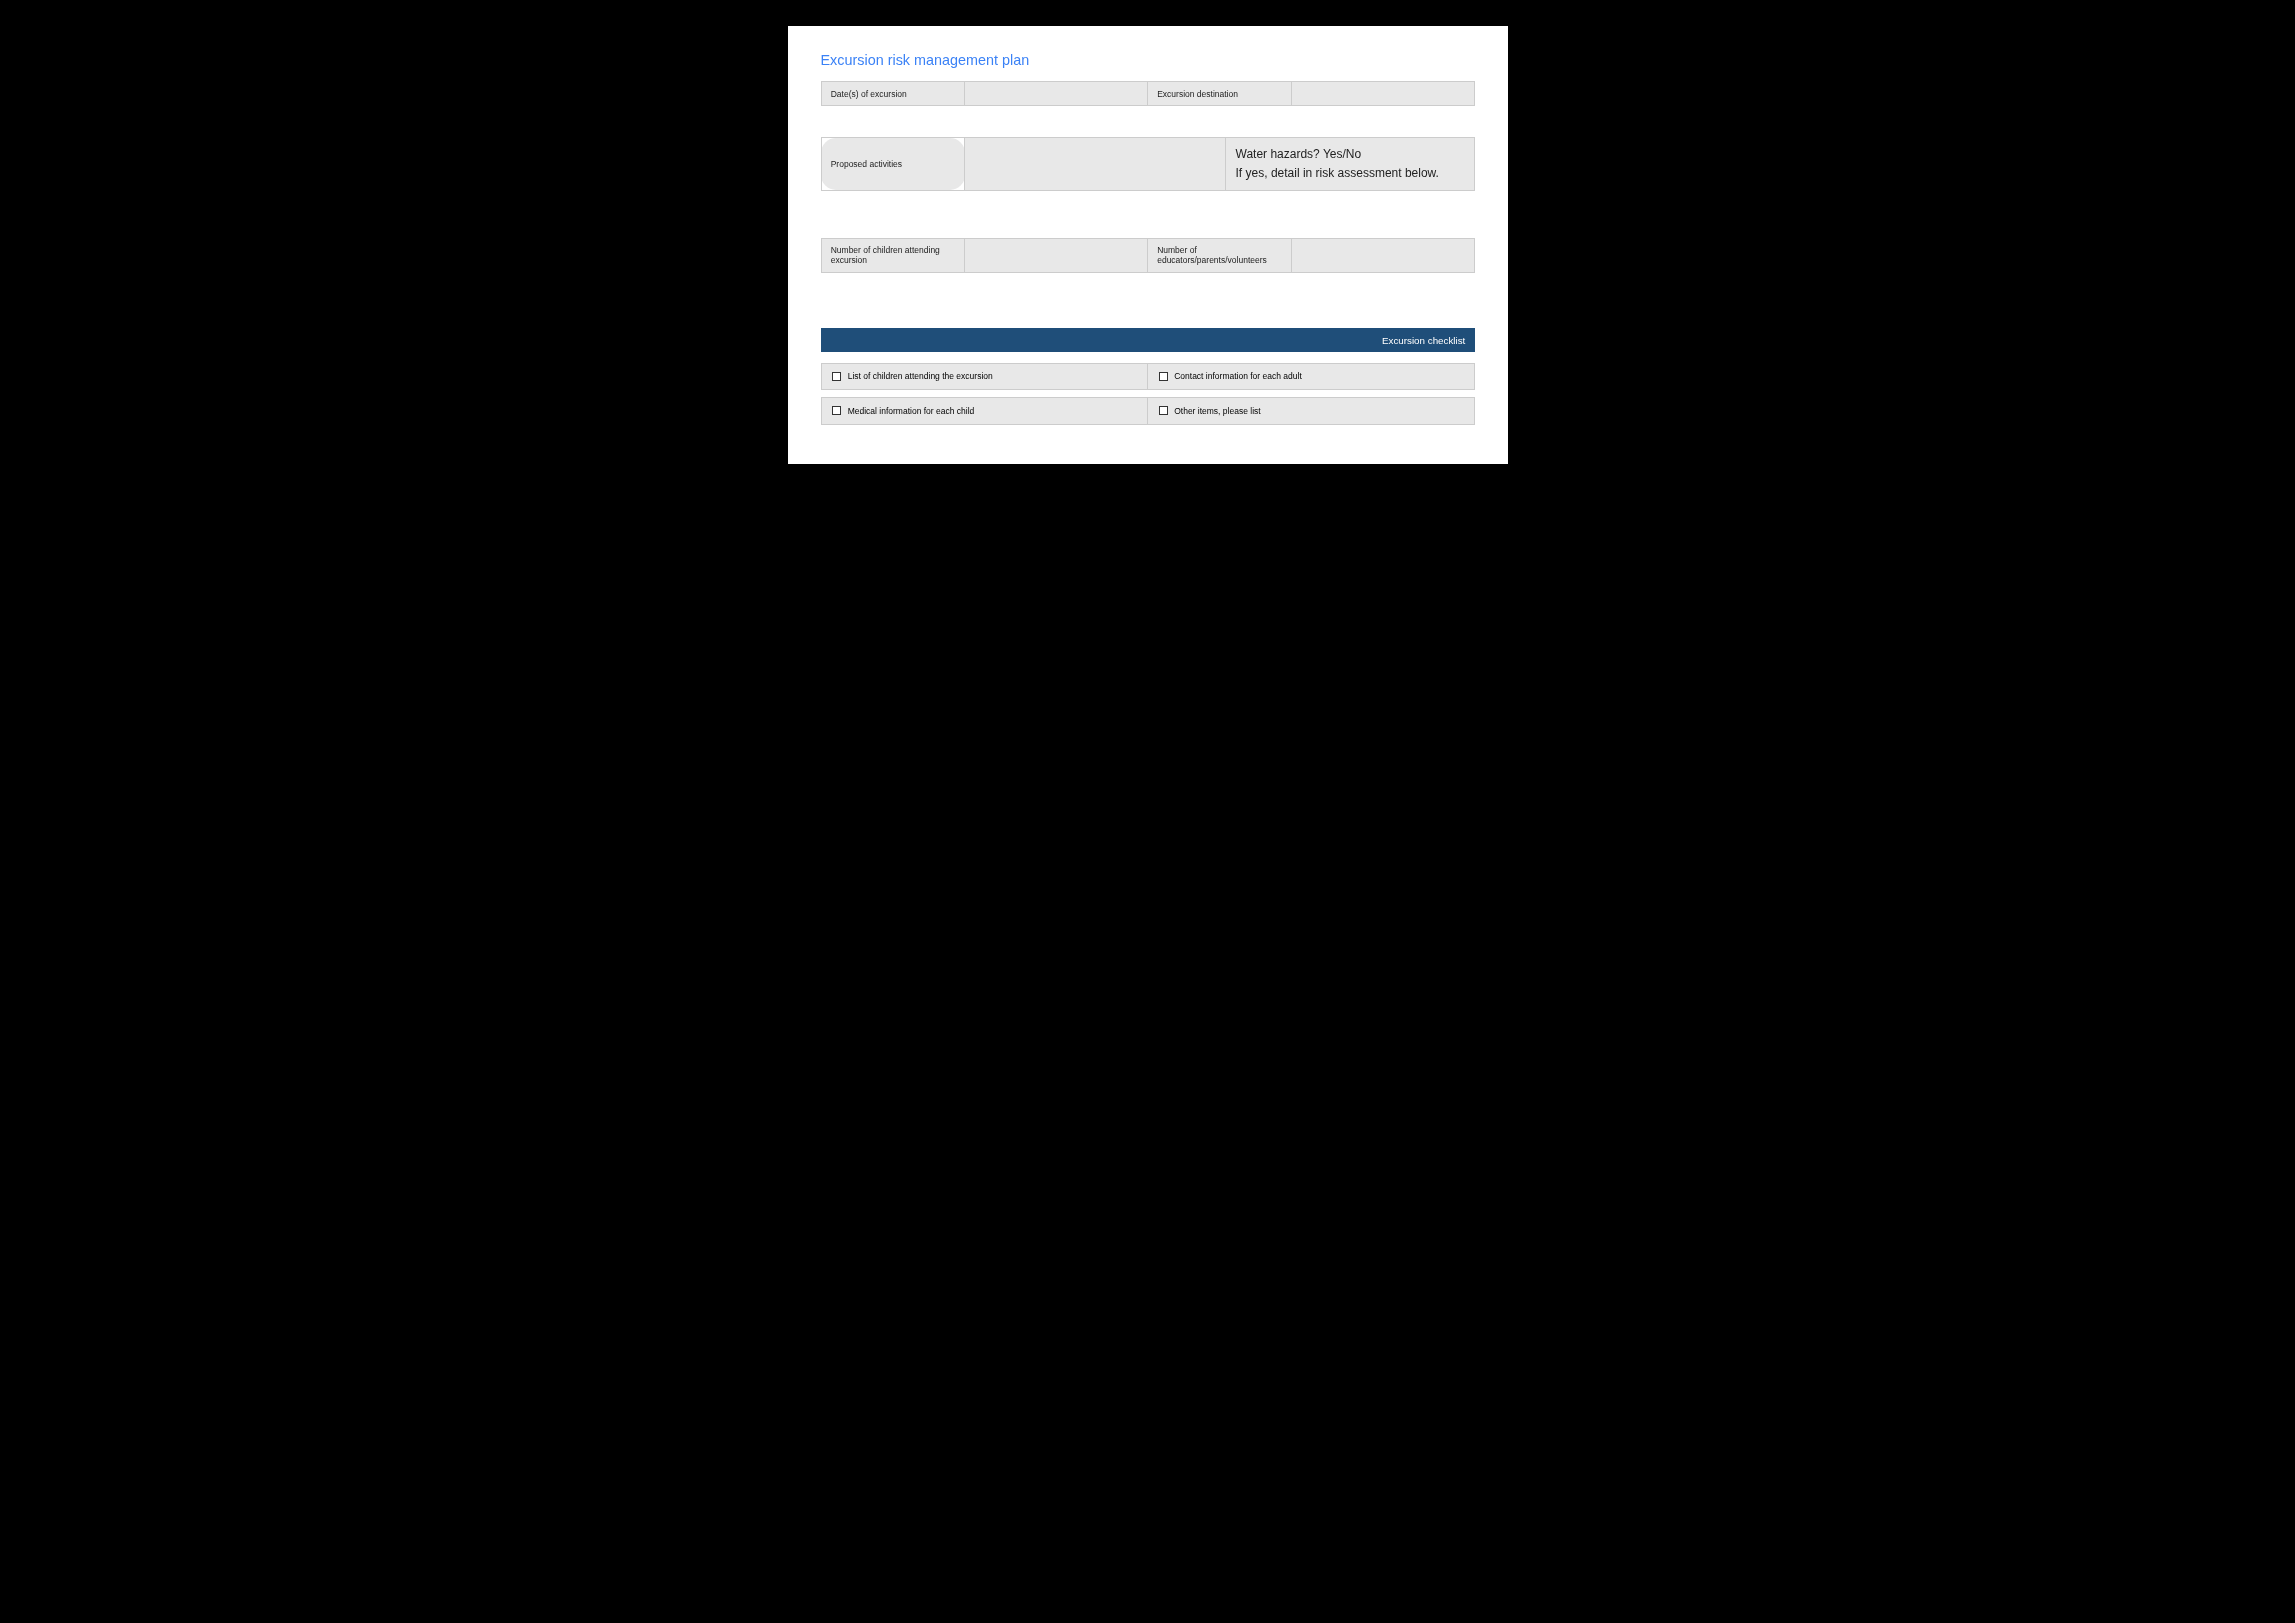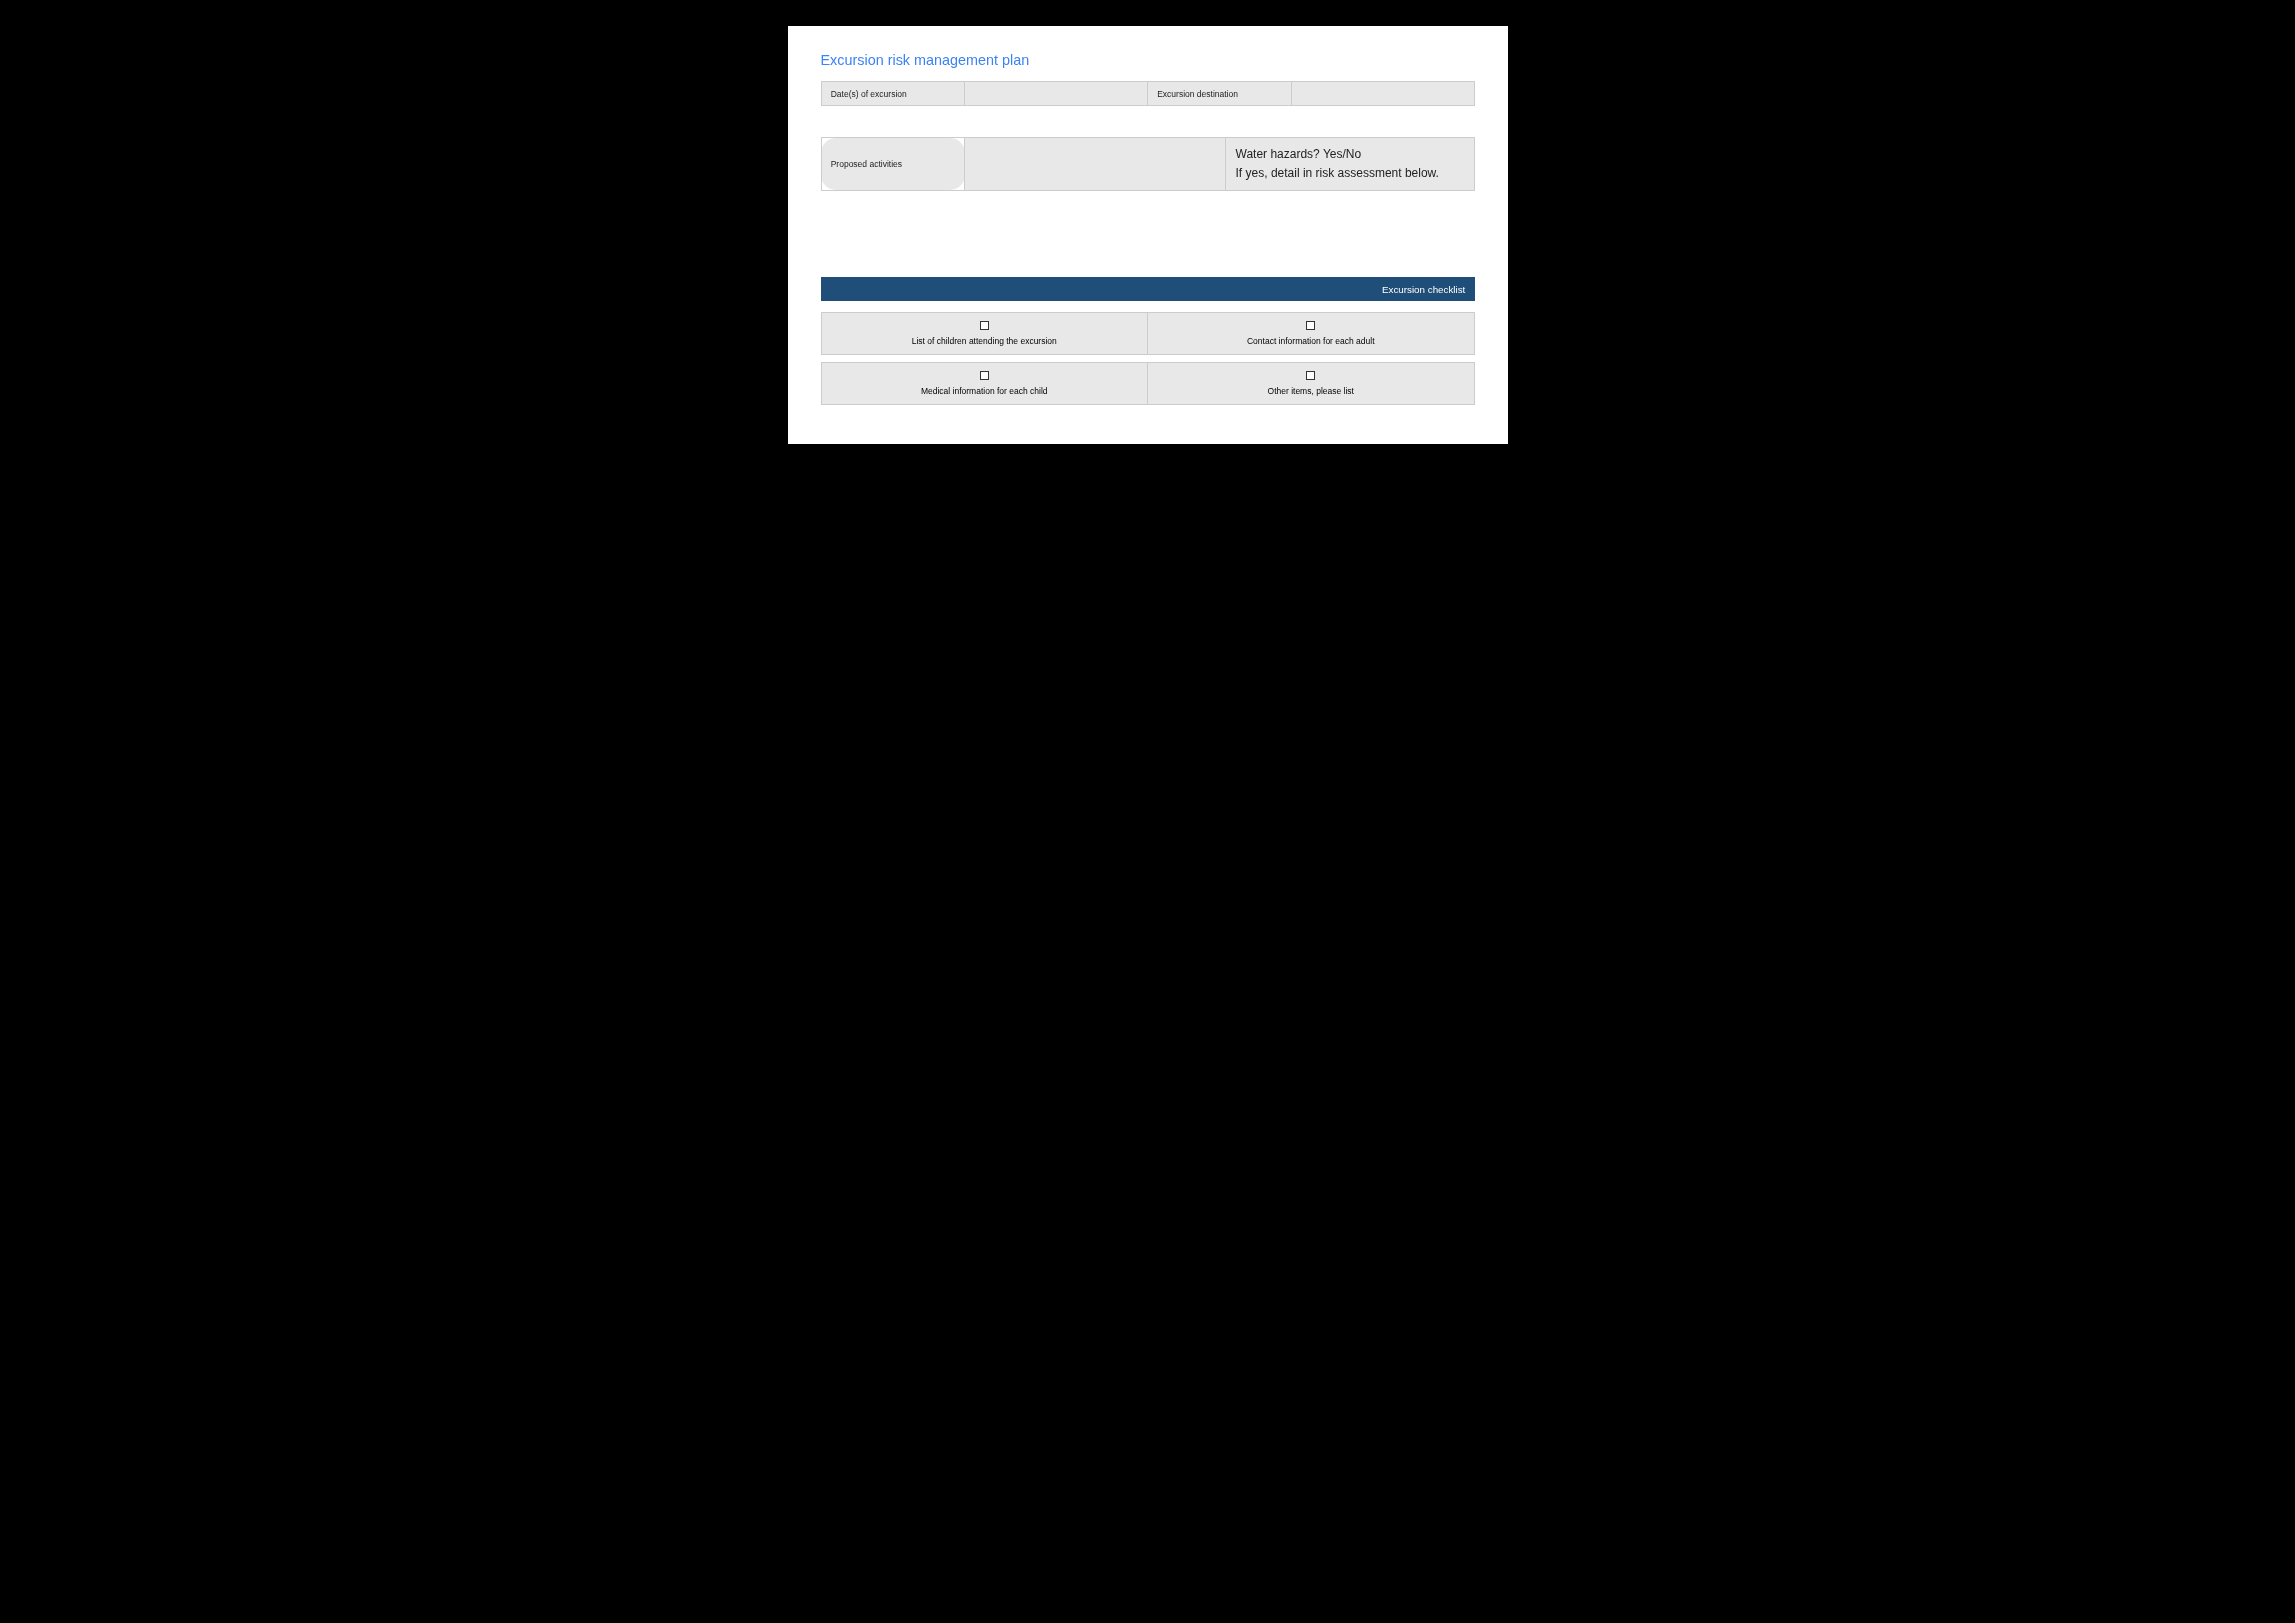--- a/index.html
+++ b/index.html
@@ -84,21 +84,20 @@
       padding: 7.9px 10.5px;
       font-size: 8.5px;
       vertical-align: middle;
       width: 50%;
     }
 
     .checklist-item {
       display: flex;
       align-items: center;
       gap: 6.5px;
-      flex-direction: column;
     }
 
     .checkbox-icon {
       width: 9.2px;
       height: 9.2px;
       border: 1px solid #333333;
       display: inline-block;
       flex-shrink: 0;
       background-color: #ffffff;
     }
@@ -145,20 +144,30 @@
         </td>
       </tr>
     </tbody>
       </table>
 
     <div class="spacer"></div>
 
 
     <div class="spacer"></div>
 
+    <table class="form-table">
+      <tbody>
+          <tr>
+        <td class="label-cell" style="width:22%">Number of children attending excursion</td>
+        <td class="empty-cell" style="width:28%"></td>
+        <td class="label-cell" style="width:22%">Number of educators/parents/volunteers</td>
+        <td class="empty-cell" style="width:28%"></td>
+      </tr>
+    </tbody>
+      </table>
 
   </div>
 
   <div style="height: 33px;"></div>
 
   <div class="checklist-section">
 
     <div class="section-header">Excursion checklist</div>
 
     <div style="height: 10.5px;"></div>

